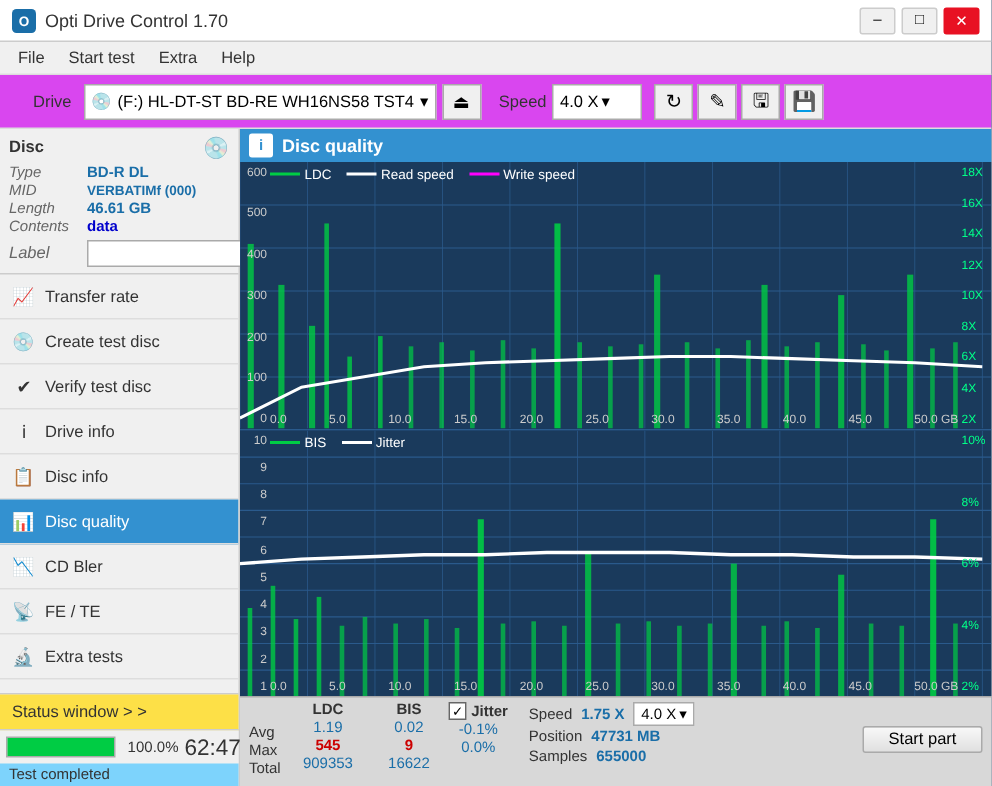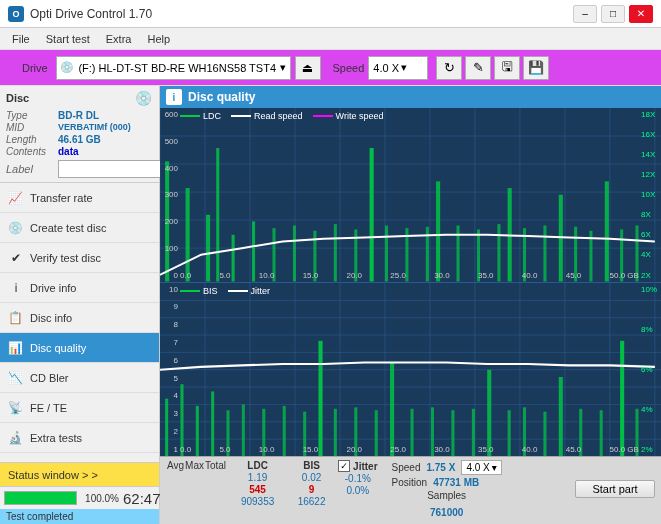--- a/index.html
+++ b/index.html
@@ -650,21 +650,21 @@
           <span class="x-label">50.0 GB</span>
         </div>
       </div>
     </div>
 
     <div class="controls-panel">
       <div class="controls-row1">
 
         <div style="display:flex; gap:4px; align-items:flex-start; flex:1;">
 
-          <div style="display:flex; flex-direction:row; gap:1px;">
+          <div style="display:flex; flex-direction:column; gap:1px;">
             <span style="font-size:10px;color:#333;height:14px;"></span>
             <span style="font-size:10px;color:#333;">Avg</span>
             <span style="font-size:10px;color:#333;">Max</span>
             <span style="font-size:10px;color:#333;">Total</span>
           </div>
           <div style="display:flex; flex-direction:column; gap:1px; align-items:center; width:55px;">
             <span style="font-size:10px;color:#333;font-weight:bold;">LDC</span>
             <span style="font-size:10px;color:#1a6ea8;">1.19</span>
             <span style="font-size:10px;color:#cc0000;font-weight:bold;">545</span>
             <span style="font-size:10px;color:#1a6ea8;">909353</span>
@@ -691,23 +691,23 @@
               <span style="font-size:10px;color:#1a6ea8;font-weight:bold;">1.75 X</span>
               <div class="speed-select-box">
                 <span>4.0 X</span>
                 <span>▾</span>
               </div>
             </div>
             <div style="display:flex; gap:6px; align-items:center;">
               <span style="font-size:10px;color:#333;">Position</span>
               <span style="font-size:10px;color:#1a6ea8;font-weight:bold;">47731 MB</span>
             </div>
-            <div style="display:flex; gap:6px; align-items:center;flex-direction:column;">
+            <div style="display:flex; gap:6px; align-items:center;">
               <span style="font-size:10px;color:#333;">Samples</span>
-              <span style="font-size:10px;color:#1a6ea8;font-weight:bold;">761000</span>
+              <span style="font-size:10px;color:#1a6ea8;font-weight:bold;">655000</span>
             </div>
           </div>
         </div>
 
         <div class="right-buttons">
           <button class="action-btn">Start part</button>
         </div>
       </div>
     </div>
 

